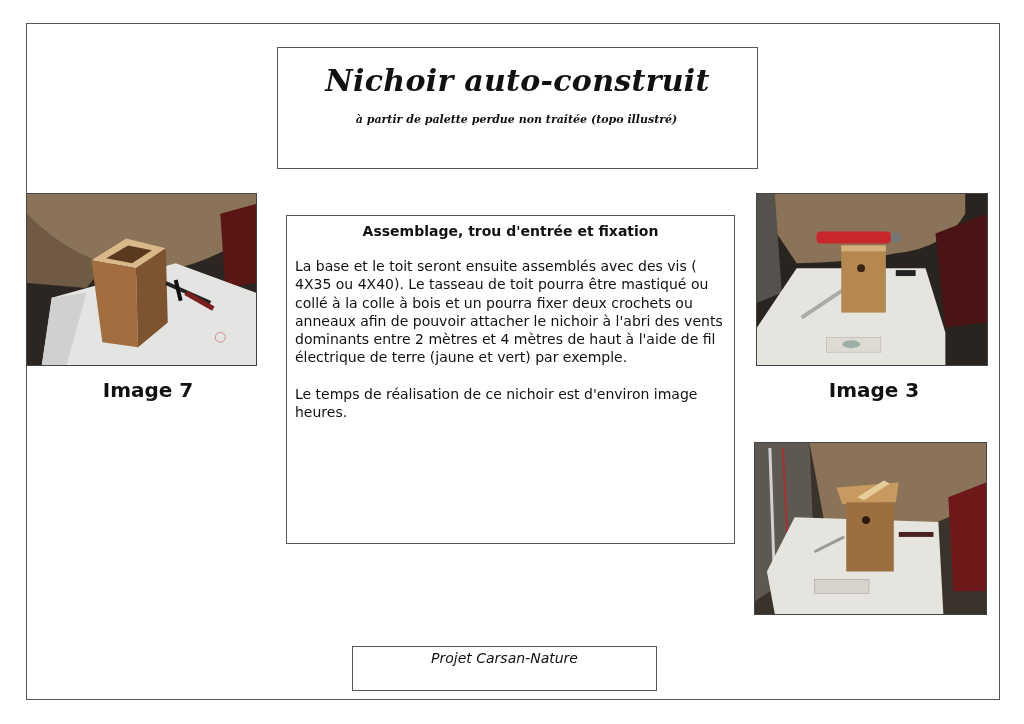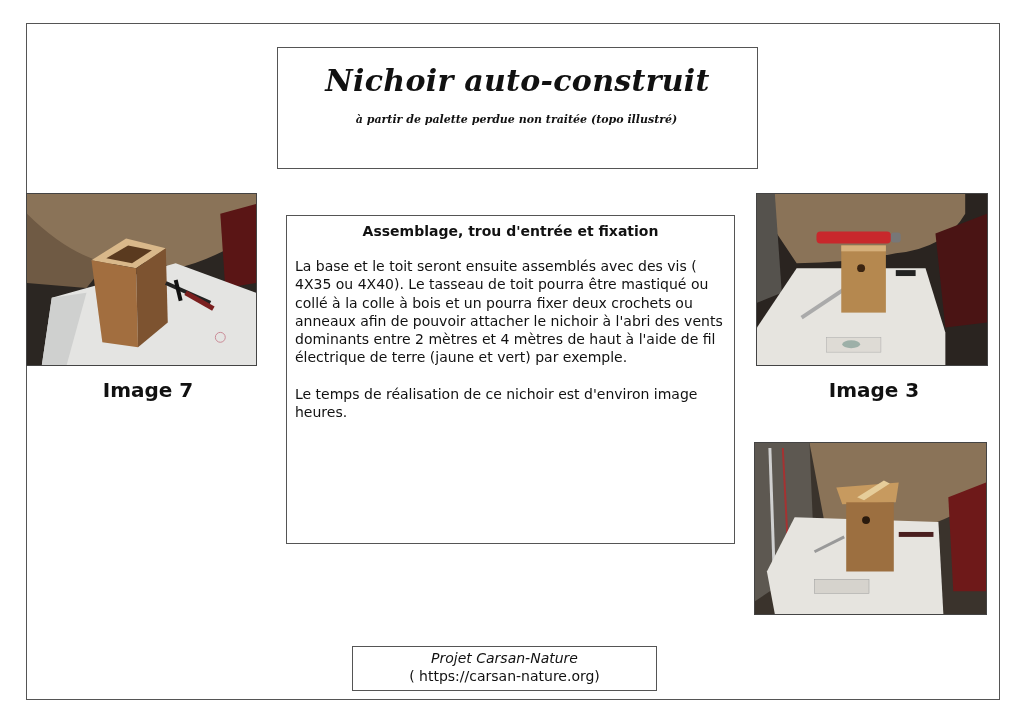--- a/index.html
+++ b/index.html
@@ -96,14 +96,13 @@
     <polygon points="103,55 130,38 136,41 110,58" fill="#e6cd9a"></polygon>
     <rect x="92" y="60" width="48" height="70" fill="#9c6f40"></rect>
     <circle cx="112" cy="78" r="4" fill="#2a1a0d"></circle>
     <line x1="60" y1="110" x2="90" y2="95" stroke="#999" stroke-width="3"></line>
     <rect x="145" y="90" width="35" height="5" fill="#4a1f1f"></rect>
   </svg>
 </div>
 
 <div class="footer-box">
   <div class="footer-project">Projet Carsan-Nature</div>
-  <div>( https://carsan-nature.org)</div>
 </div>
 
 </body></html>

